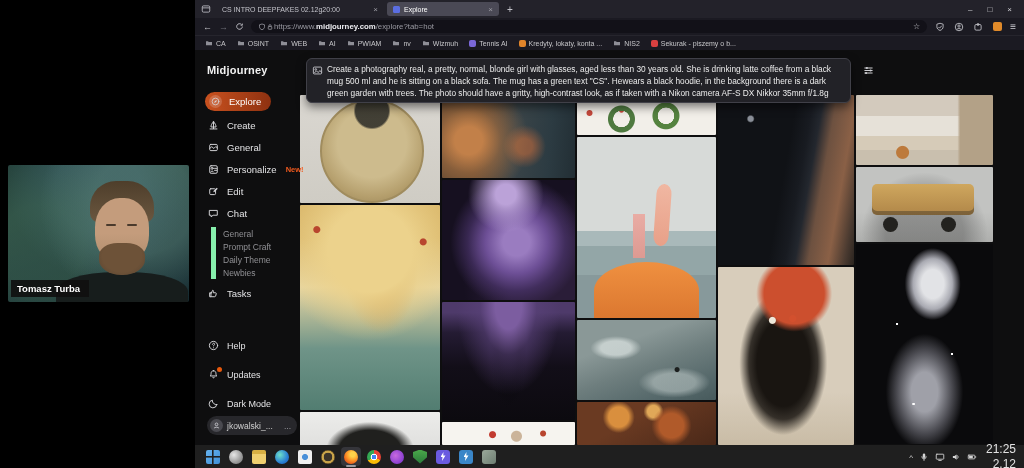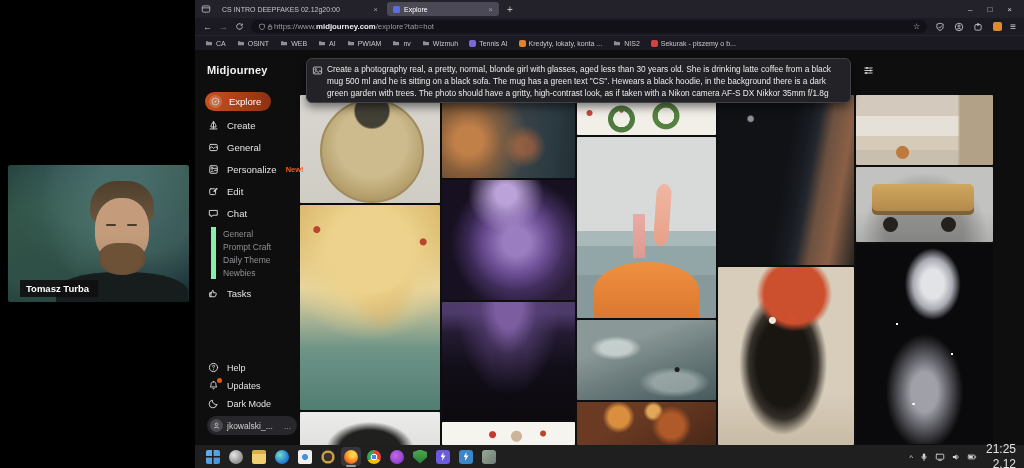--- a/index.html
+++ b/index.html
@@ -48,21 +48,21 @@
   .brand{font-size:11px;font-weight:700;color:#f2f2f2;letter-spacing:.2px;margin-bottom:14px}
   .nav-item{display:flex;align-items:center;gap:7px;height:22px;font-size:9.5px;color:#e3e3e5}
   .nav-item.active{background:linear-gradient(90deg,#c8511f,#8e3110);border-radius:10px;height:19px;
                    padding:0 10px 0 4px;width:fit-content;color:#fff;margin:2px 0 3px -2px}
   .nav-item.active .nav-ico{background:rgba(255,255,255,.18);border-radius:50%;padding:2px}
   .nav-ico{width:13px;height:13px;display:flex;align-items:center;justify-content:center;color:#d6d6da;position:relative;flex:0 0 auto}
   .nav-ico svg{width:11px;height:11px}
   .nav-badge{font-size:7.5px;font-weight:700;color:#f05a1e;margin-left:2px}
   .subwrap{margin:3px 0 3px 4px;border-left:5px solid #86efac;padding-left:7px;display:flex;flex-direction:column}
   .nav-sub{font-size:8.5px;color:#909094;height:13px;display:flex;align-items:center}
-  .navbottom{margin-top:auto;display:flex;flex-direction:column;gap:1px}
+  .navbottom{margin-top:auto;display:flex;flex-direction:column;gap:12px}
   .navbottom .nav-item{height:17px;font-size:9px}
   .dot{position:absolute;top:-1px;right:-2px;width:5px;height:5px;border-radius:50%;background:#e8590c}
   .userpill{margin-top:4px;display:flex;align-items:center;gap:4px;background:#27272b;border-radius:11px;
             height:19px;width:90px;padding:0 6px 0 3px;font-size:8.5px;color:#cfcfcf}
   .avatar{width:13px;height:13px;border-radius:50%;background:#4a4a50;color:#c6c6cc;display:flex;align-items:center;justify-content:center}
   .avatar svg{width:9px;height:9px}
   .userdots{margin-left:auto;color:#9a9aa0}
 
   .main{position:absolute;left:105px;top:0;right:0;bottom:0}
   .grid{position:absolute;left:0;top:45px;width:695px;height:350px;display:flex;gap:2px;overflow:hidden;z-index:1}
@@ -177,21 +177,21 @@
   .shoulders{position:absolute;left:63%;bottom:-14px;width:132px;height:44px;transform:translateX(-50%);
       background:#171d1c;border-radius:45% 45% 0 0}
   .hair{position:absolute;left:63%;top:12%;width:64px;height:42px;transform:translateX(-50%);
       background:linear-gradient(180deg,#4e3e2b,#6b5740);border-radius:26px 26px 10px 10px}
   .face{position:absolute;left:63%;top:24%;width:54px;height:64px;transform:translateX(-50%);
       background:linear-gradient(180deg,#c49c7c 0 55%,#b08d6d 100%);border-radius:46% 46% 42% 42%}
   .face::before{content:"";position:absolute;left:11px;top:26px;width:10px;height:2px;background:#4a3a2c;
       border-radius:2px;box-shadow:21px 0 0 #4a3a2c}
   .beard{position:absolute;left:63%;top:57%;width:46px;height:32px;transform:translateX(-50%);
       background:radial-gradient(ellipse at 50% 40%, #6d5238 0 60%, #57432f 100%);border-radius:40% 40% 48% 48%}
-  .namebar{position:absolute;left:9px;bottom:5px;display:flex;align-items:flex-end}
+  .namebar{position:absolute;left:0;bottom:5px;display:flex;align-items:flex-end}
   .namebar .bar{width:3px;background:#c03028}
   .namebar .txt{background:rgba(16,16,16,.9);color:#fff;font-size:9.5px;font-weight:700;padding:3px 9px 3px 6px}
 
   
   .taskbar{position:absolute;left:195px;top:445px;width:829px;height:23px;background:#1f1f1f;
            display:flex;align-items:center;padding:0 8px}
   .tb-icons{display:flex;align-items:center}
   .tb-item{width:20px;height:19px;display:flex;align-items:center;justify-content:center;position:relative;
            border-radius:4px;margin-right:3px}
   .tb-active{background:#35353a}

